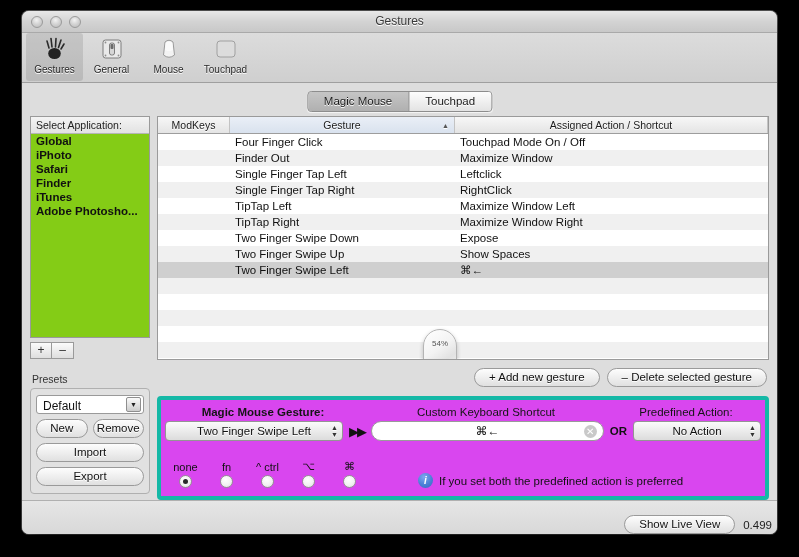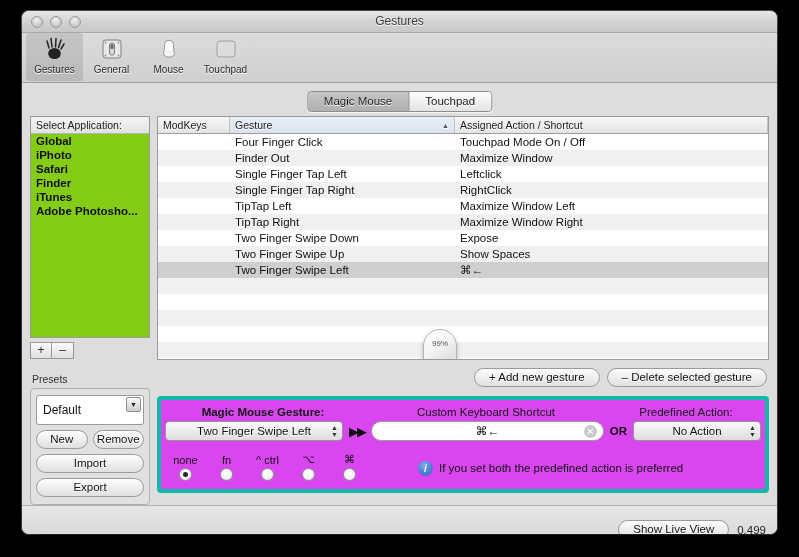--- a/index.html
+++ b/index.html
@@ -110,22 +110,22 @@
     cursor: default;
   }
   .sq-btn + .sq-btn { border-left: none; }
 
   .presets-label { font-size: 10.5px; color: #333; margin: 14px 0 3px 2px; }
   .presets-box {
     border: 1px solid #b0b0b0; border-radius: 4px;
     background: #e1e1e1; padding: 6px 5px 7px;
   }
   .combo {
-    display: flex; align-items: center;
-    height: 30px; background: #fff;
+    display: flex; align-items: flex-end;
+    height: 19px; background: #fff;
     border: 1px solid #9a9a9a; border-radius: 3px;
     font-size: 12px; padding-left: 6px; color: #111;
     position: relative; cursor: default;
   }
   .combo-arrow {
     position: absolute; right: 2px; top: 1px;
     width: 15px; height: 15px; border-radius: 2px;
     background: linear-gradient(to bottom,#fafafa,#cdcdcd);
     border: 1px solid #8e8e8e;
     display: flex; align-items: center; justify-content: center;
@@ -142,21 +142,21 @@
   .cap-btn.wide { margin-top: 5px; }
 
   
   .right { flex: 1 1 auto; display: flex; flex-direction: column; min-width: 0; }
   .table-outer {
     border: 1px solid #9a9a9a; background: #fff;
     flex: 0 0 auto; height: 244px; overflow: hidden; position: relative;
   }
   .thead { display: flex; height: 17px;
     background: linear-gradient(to bottom,#f7f7f7,#e4e4e4);
-    border-bottom: 1px solid #9d9d9d; font-size: 10.5px; color: #1a1a1a; }
+    border-bottom: 1px solid #9d9d9d; font-size: 10.5px; color: #1a1a1a; text-align: center; }
   .th { padding: 2px 5px; border-right: 1px solid #c3c3c3; position: relative;
         text-shadow: 0 1px 0 #fff; white-space: nowrap; overflow: hidden; cursor: default; }
   .th.c1 { width: 72px; }
   .th.c2 { width: 225px; background: linear-gradient(to bottom,#eaeff7,#d9e2ee); }
   .th.c3 { flex: 1 1 auto; }
   .sortarrow { position: absolute; right: 5px; top: 5px; font-size: 7px; color: #555; }
   .trow { display: flex; height: 16px; font-size: 11.5px; color: #111; cursor: default; }
   .trow.odd { background: #fff; }
   .trow.even { background: #f0f0f0; }
   .trow.sel { background: #cfcfcf; }
@@ -223,21 +223,21 @@
   }
   .clear-x {
     position: absolute; right: 6px; top: 3px;
     width: 13px; height: 13px; border-radius: 50%;
     background: #c9c9c9; color: #fff; font-size: 10px;
     line-height: 13px; text-align: center; cursor: default;
   }
   .or { font-size: 11.5px; font-weight: bold; color: #111; }
   .popup.action { width: 128px; }
 
-  .mods { display: flex; align-items: center; margin-top: 12px; }
+  .mods { display: flex; align-items: flex-end; margin-top: 19px; }
   .mod {
     width: 41px; display: flex; flex-direction: column; align-items: center;
     cursor: default;
   }
   .mod-label { font-size: 11px; color: #111; }
   .radio {
     width: 13px; height: 13px; border-radius: 50%; margin-top: 2px;
     background: radial-gradient(circle at 42% 32%, #ffffff 0%, #f2f2f2 55%, #dadada 100%);
     border: 1px solid #949494;
     display: flex; align-items: center; justify-content: center;
@@ -251,21 +251,21 @@
     text-align: center; line-height: 15px;
   }
   .note-text { font-size: 11.5px; color: #111; }
 
   
   .footer {
     height: 48px; flex: 0 0 auto;
     background: linear-gradient(to bottom,#e6e6e6,#d2d2d2);
     border-top: 1px solid #b0b0b0;
     display: flex; align-items: center; justify-content: flex-end;
-    padding-right: 11px; gap: 8px;
+    padding-right: 5px; gap: 8px;
   }
   .ver { font-size: 11.5px; color: #222; }
 </style>
 </head>
 <body>
 
 <div class="window">
 
   <div class="titlebar">
     <div class="traffic">
@@ -426,21 +426,21 @@
           </div>
 
           <div class="trow even"></div>
           <div class="trow odd"></div>
           <div class="trow even"></div>
           <div class="trow odd"></div>
           <div class="trow even"></div>
           <div class="trow odd"></div>
 
           <div class="mousegfx">
-            <div class="pct">99%</div>
+            <div class="pct">54%</div>
           </div>
         </div>
 
         <div class="gesture-btns">
           <div class="pill">+ Add new gesture</div>
           <div class="pill">– Delete selected gesture</div>
         </div>
 
         <div class="panel">
           <div class="panel-heads">

